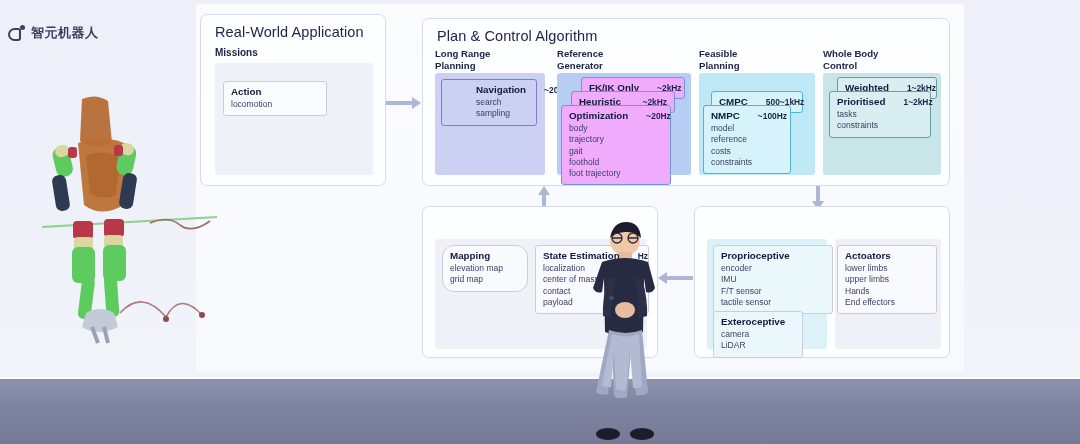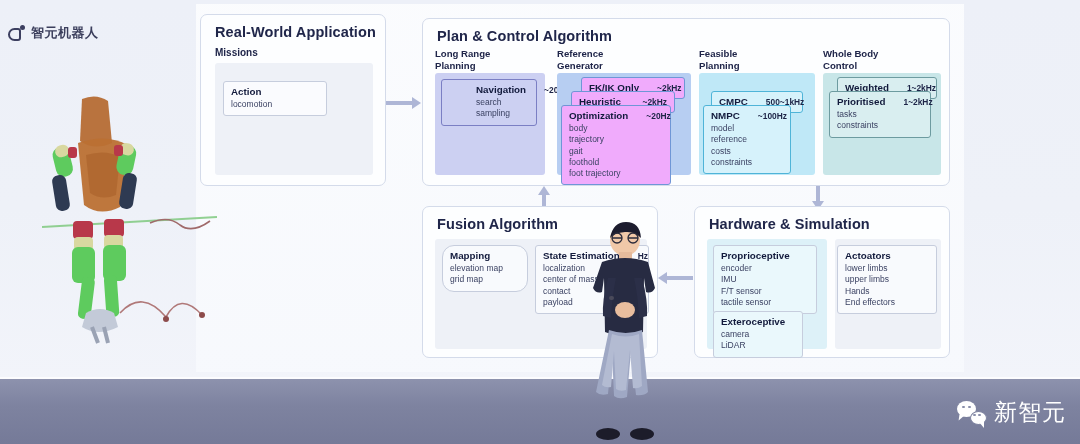--- a/index.html
+++ b/index.html
@@ -85,21 +85,21 @@
 
   
   .group {
     position: absolute;
     background: #fdfeff;
     border: 1px solid #d4dbea;
     border-radius: 7px;
   }
   .group-title {
     position: absolute; left: 14px; top: 9px;
-    font-size: 14.5px; font-weight: 700; color: #20264a; letter-spacing: .1px;
+    font-size: 14.5px; font-weight: 400; color: #20264a; letter-spacing: .1px;
   }
   .group-sub {
     position: absolute; font-size: 9.6px; font-weight: 700;
     color: #20264a; line-height: 1.2;
   }
 
   
   .panel { position: absolute; border-radius: 3px; }
   .panel.lav   { background: #ccd0f2; }
   .panel.blue  { background: #b7cef2; }
@@ -327,21 +327,20 @@
     <div class="shaft"></div>
       <div class="head"></div>
   </div>
 
   <div class="arrow left" style="left:658px; top:272px; width:36px; height:12px;">
     <div class="shaft"></div>
       <div class="head"></div>
   </div>
 
   <div class="group" style="left:422px; top:206px; width:236px; height:152px;">
-    <div class="group-title">Fusion Algorithm</div>
     <div class="panel plain" style="left:12px; top:32px; width:212px; height:110px;"></div>
     <div class="card clear" style="left:19px; top:38px; width:86px;border-radius:12px;">
       <div class="card-head">
         <span>Mapping</span>
       </div>
       <div class="card-list">
         <div>elevation map</div>
         <div>grid map</div>
       </div>
     </div>
@@ -353,25 +352,24 @@
       <div class="card-list">
         <div>localization</div>
         <div>center of mass</div>
         <div>contact</div>
         <div>payload</div>
       </div>
     </div>
   </div>
 
   <div class="group" style="left:694px; top:206px; width:256px; height:152px;">
-    <div class="group-title">Hardware &amp; Simulation</div>
     <div class="panel plain" style="left:12px; top:32px; width:120px; height:110px; background:#ddf1f8;"></div>
     <div class="panel plain" style="left:140px; top:32px; width:106px; height:110px;"></div>
 
-    <div class="card clear" style="left:18px; top:38px; width:104px; background:#eaf8fc;">
+    <div class="card clear" style="left:18px; top:38px; width:120px; background:#eaf8fc;">
       <div class="card-head">
         <span>Proprioceptive</span>
       </div>
       <div class="card-list">
         <div>encoder</div>
         <div>IMU</div>
         <div>F/T sensor</div>
         <div>tactile sensor</div>
       </div>
     </div>
@@ -412,25 +410,14 @@
       <path d="M64 56 q6 22 5 38 l-8 2 q-1 -22 -5 -40 z" fill="#2b2f48"></path>
       <ellipse cx="47" cy="88" rx="10" ry="8" fill="#e8bd9e"></ellipse>
       <rect x="31" y="74" width="5" height="4" rx="2" fill="#4a4a5a"></rect>
       <path d="M31 108 q17 6 33 0 l6 62 q-4 4 -12 3 l-5 -44 l-4 46 q-8 3 -13 -1 l-2 -44 l-4 42 q-8 2 -12 -2 z" fill="#9fa8c4"></path>
       <path d="M34 112 q14 5 27 0 l3 52 q-4 3 -9 2 l-3 -38 l-4 40 q-6 2 -10 -1 l-2 -38 l-3 36 q-6 1 -9 -2 z" fill="#b3bbd2"></path>
       <ellipse cx="30" cy="212" rx="12" ry="6" fill="#1c1c2a"></ellipse>
       <ellipse cx="64" cy="212" rx="12" ry="6" fill="#1c1c2a"></ellipse>
     </svg>
   </div>
 
-  <div class="watermark">
-    <div class="wechat-icon">
-      <div class="b1"></div>
-        <div class="b2"></div>
-      <i class="e1"></i>
-        <i class="e2"></i>
-        <i class="e3"></i>
-        <i class="e4"></i>
-    </div>
-    <div class="watermark-text">新智元</div>
-  </div>
 
 </div>
 
 </body></html>

